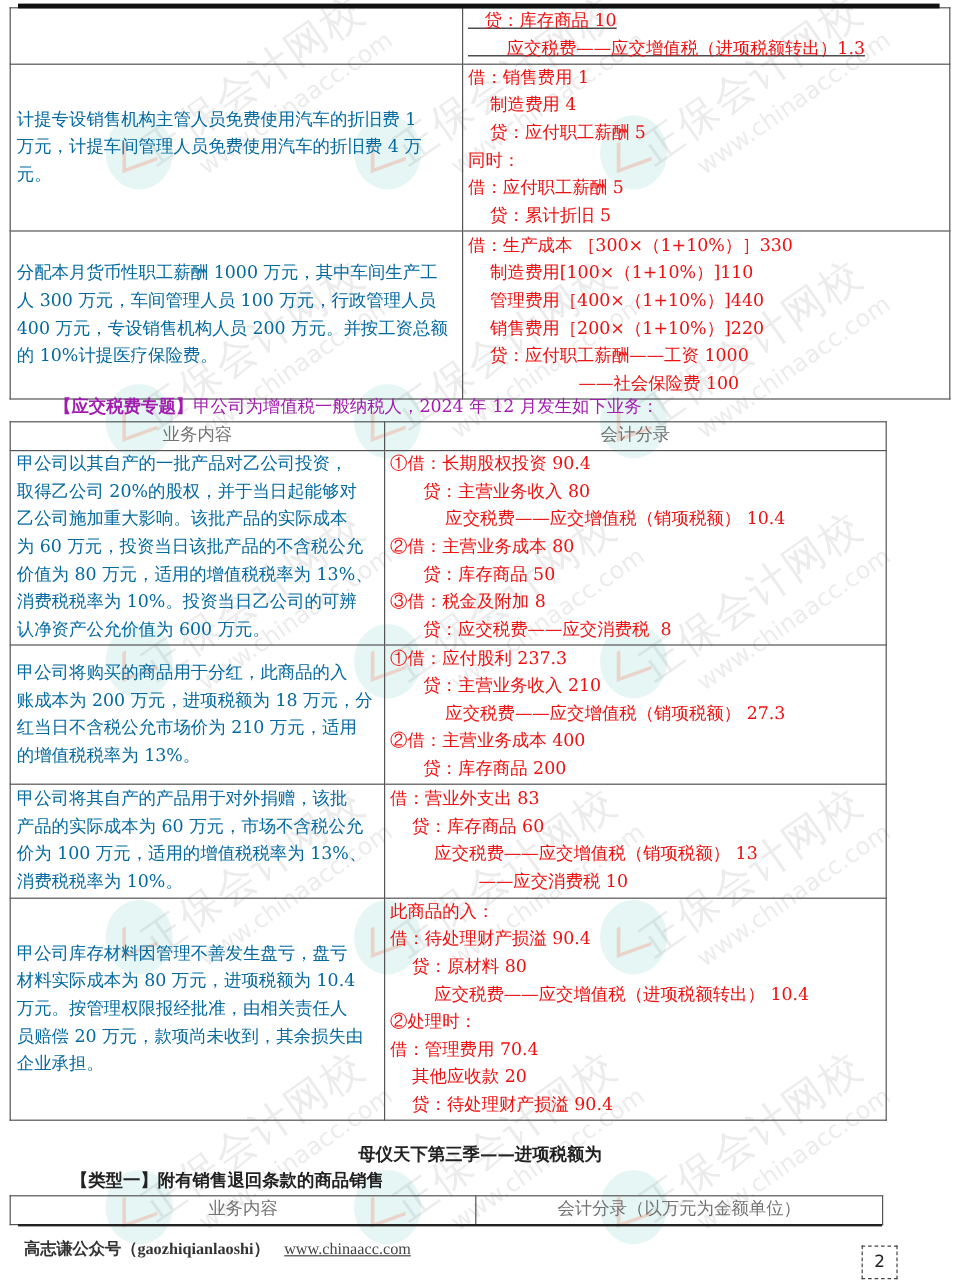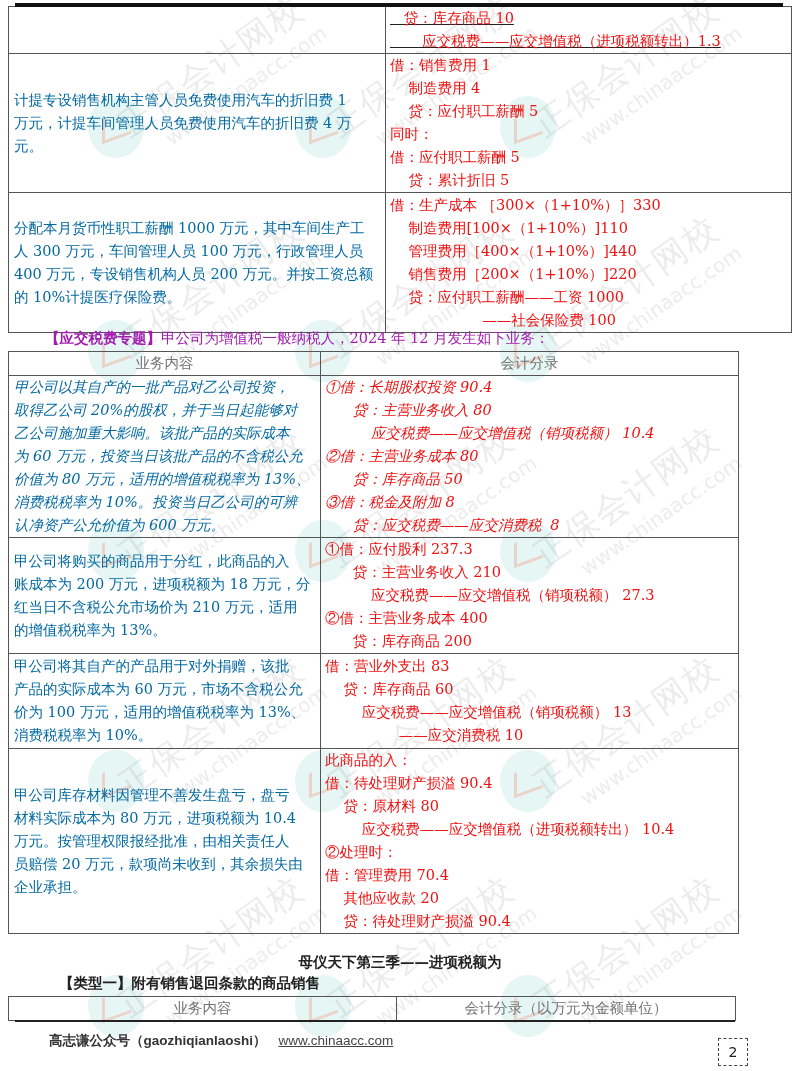--- a/index.html
+++ b/index.html
@@ -110,25 +110,24 @@
     .t3-underline {
       position: absolute;
       left: 15px; top: 1020px;
       width: 720px; height: 2px;
       background: #222;
       z-index: 2;
     }
     .footer {
       position: absolute;
       left: 20px; top: 1032px;
-      font-family: Liberation Sans, sans-serif;
+      font-family: Liberation Serif, serif;
       font-size: 13.5px;
       color: #333;
       z-index: 1;
-      margin-left: 29px;
     }
     .footer .brand { font-weight: bold; }
     .footer .link {
       margin-left: 12px;
       text-decoration: underline;
       color: #444;
     }
     .page-num {
       position: absolute;
       left: 718px; top: 1038px;
@@ -282,21 +281,21 @@
   <table class="tbl" id="t2">
     <colgroup>
         <col class="c1">
         <col>
       </colgroup>
     <tbody>
         <tr class="hdr" style="height:24px;">
       <td>业务内容</td>
       <td>会计分录</td>
     </tr>
-    <tr style="height:161px;font-style:italic;">
+    <tr style="height:161px;">
       <td class="biz">
         <span class="line">甲公司以其自产的一批产品对乙公司投资，</span>
         <span class="line">取得乙公司 20%的股权，并于当日起能够对</span>
         <span class="line">乙公司施加重大影响。该批产品的实际成本</span>
         <span class="line">为 60 万元，投资当日该批产品的不含税公允</span>
         <span class="line">价值为 80 万元，适用的增值税税率为 13%、</span>
         <span class="line">消费税税率为 10%。投资当日乙公司的可辨</span>
         <span class="line">认净资产公允价值为 600 万元。</span>
       </td>
       <td class="entry">

